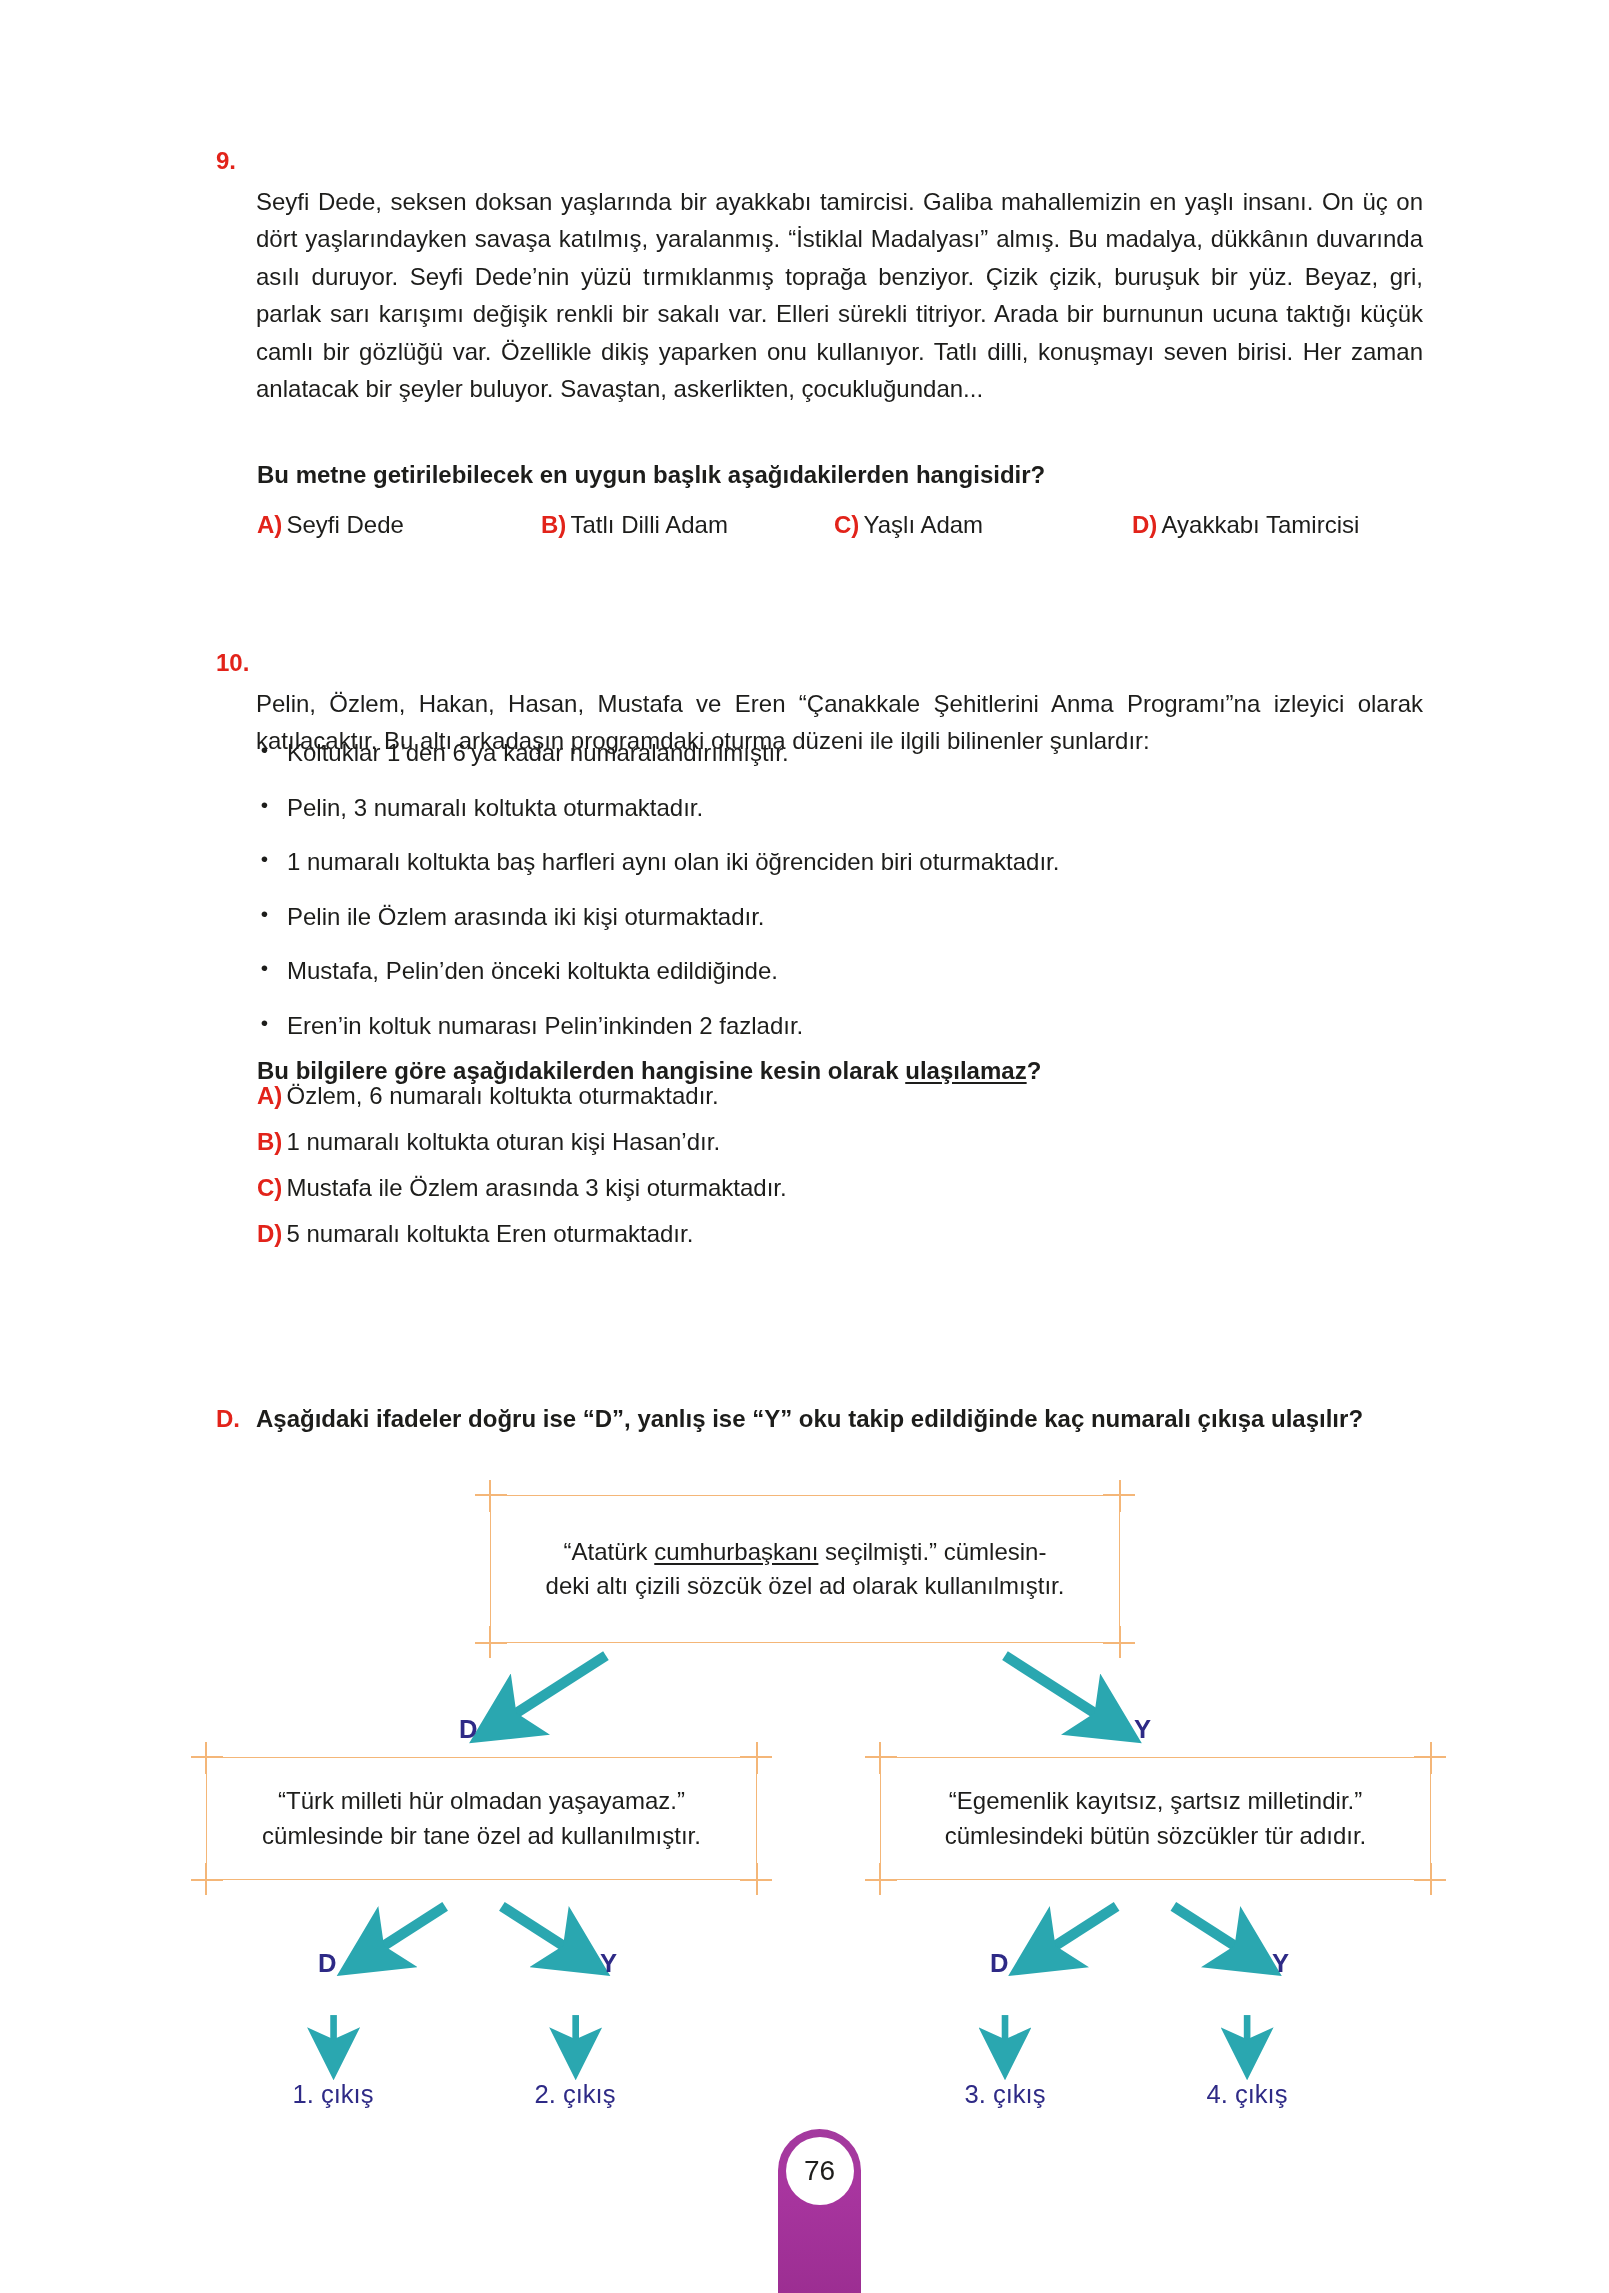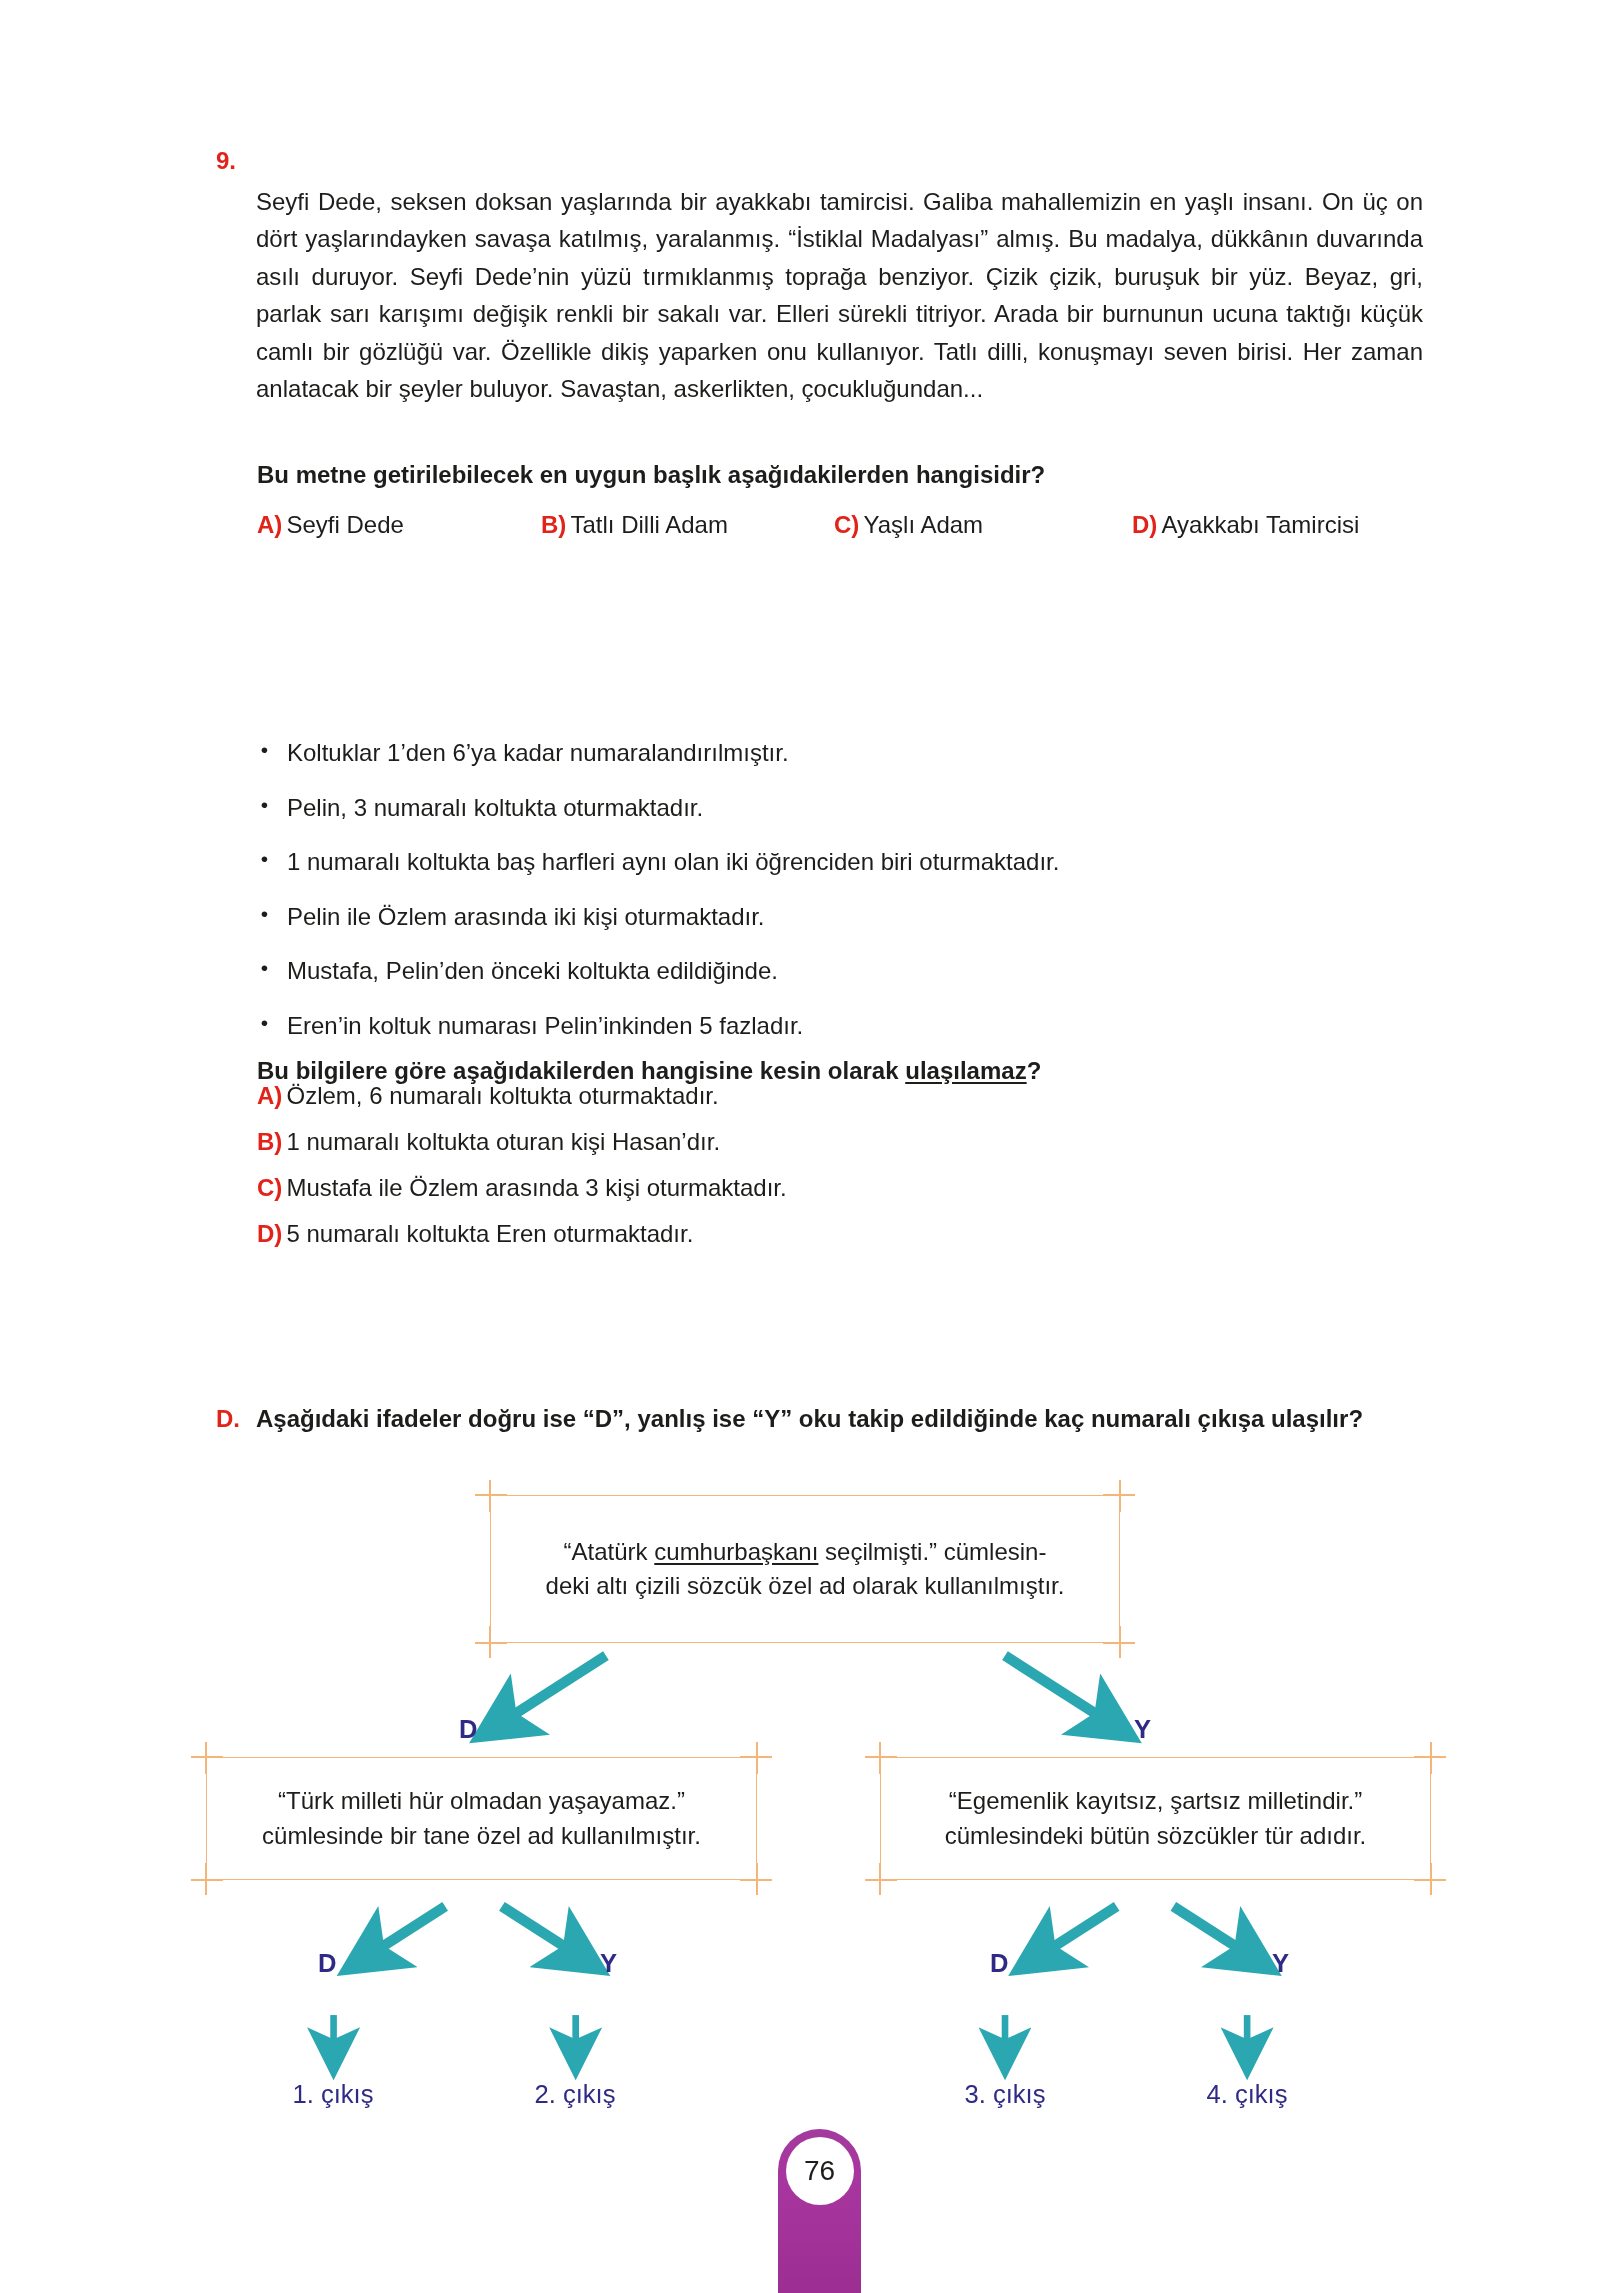--- a/index.html
+++ b/index.html
@@ -243,28 +243,34 @@
     <div class="opt o3">
       <span class="opt-letter">C)</span>
       <span class="opt-text">Yaşlı Adam</span>
     </div>
     <div class="opt o4">
       <span class="opt-letter">D)</span>
       <span class="opt-text">Ayakkabı Tamircisi</span>
     </div>
   </div>
 
+  <div class="q-block" id="q10">
+    <div class="row">
+      <div class="qnum">10.</div>
+      <div class="qbody">Pelin, Özlem, Hakan, Hasan, Mustafa ve Eren “Çanakkale Şehitlerini Anma Programı”na izleyici olarak katılacaktır. Bu altı arkadaşın programdaki oturma düzeni ile ilgili bilinenler şunlardır:</div>
+    </div>
+  </div>
 
   <ul class="q-block" id="q10-bullets">
     <li>Koltuklar 1’den 6’ya kadar numaralandırılmıştır.</li>
     <li>Pelin, 3 numaralı koltukta oturmaktadır.</li>
     <li>1 numaralı koltukta baş harfleri aynı olan iki öğrenciden biri oturmaktadır.</li>
     <li>Pelin ile Özlem arasında iki kişi oturmaktadır.</li>
     <li>Mustafa, Pelin’den önceki koltukta edildiğinde.</li>
-    <li>Eren’in koltuk numarası Pelin’inkinden 5 fazladır.</li>
+    <li>Eren’in koltuk numarası Pelin’inkinden 2 fazladır.</li>
   </ul>
 
   <div class="q-block" id="q10-prompt">
     <div class="qprompt"><span>Bu bilgilere göre aşağıdakilerden hangisine kesin olarak </span><span class="u">ulaşılamaz</span><span>?</span></div>
   </div>
 
   <div class="q-block" id="q10-options">
     <div class="opt">
       <span class="opt-letter">A)</span>
       <span class="opt-text">Özlem, 6 numaralı koltukta oturmaktadır.</span>

